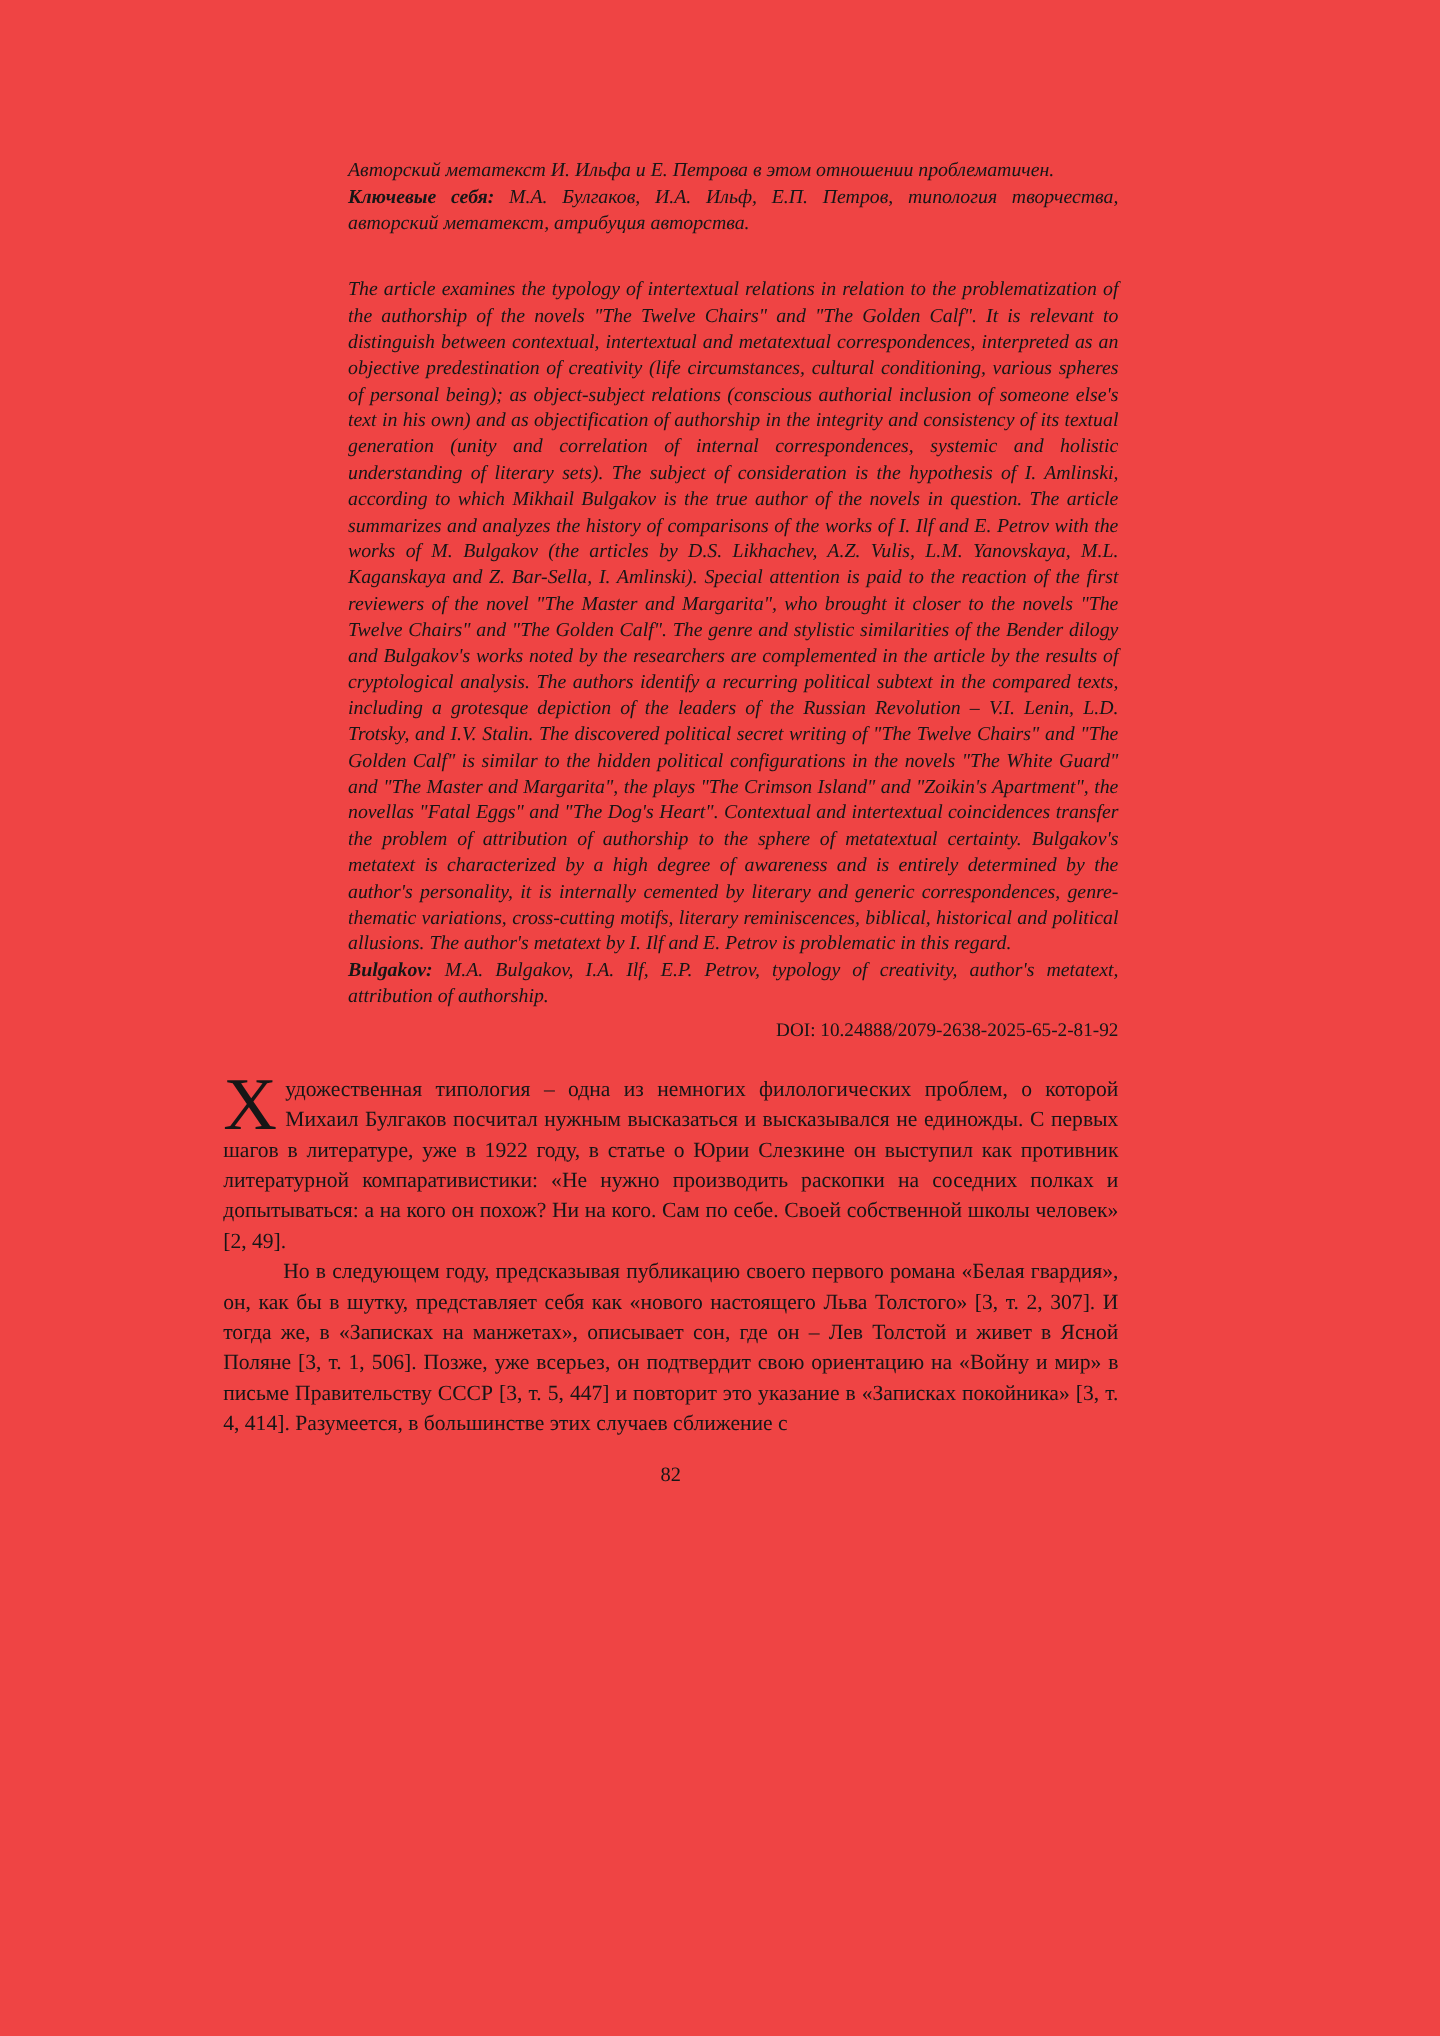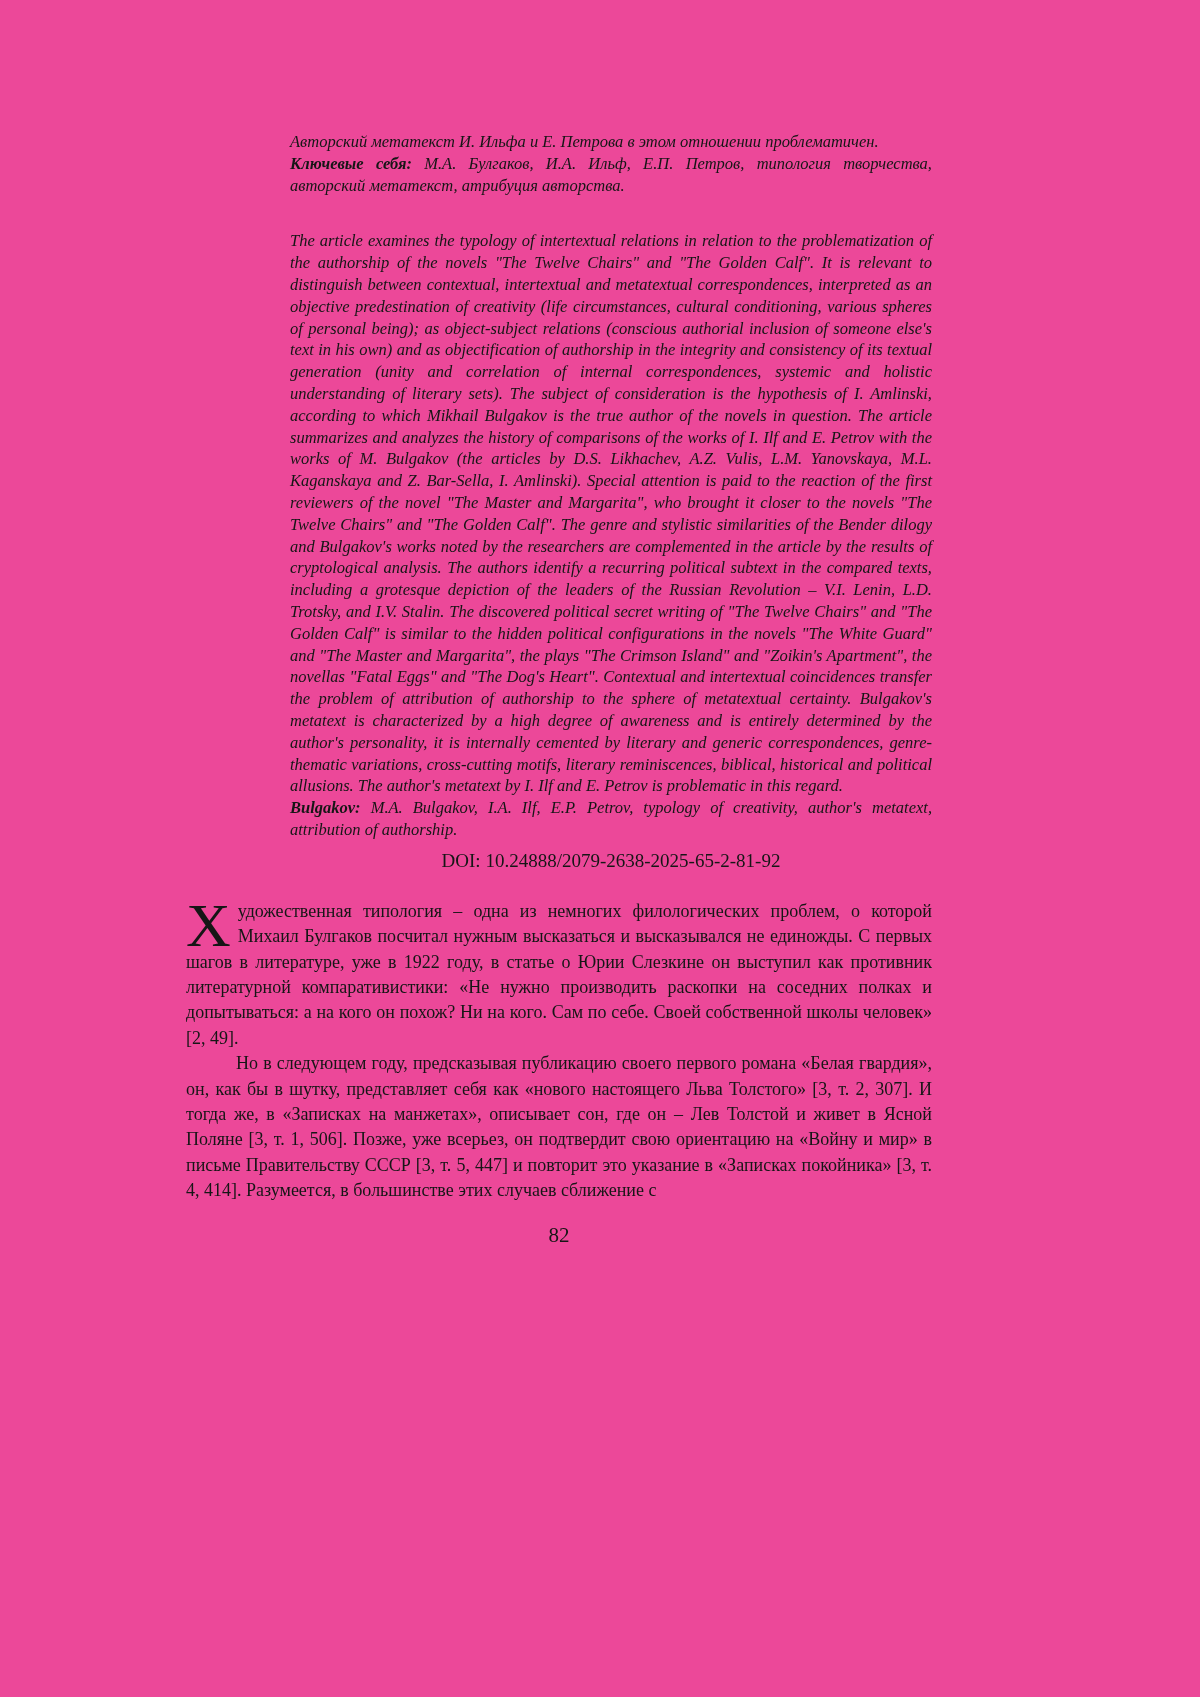--- a/index.html
+++ b/index.html
@@ -4,21 +4,21 @@
 <style>
   html, body {
     margin: 0;
     padding: 0;
     background: #ffffff;
   }
   .page {
     position: relative;
     width: 1200px;
     height: 1697px;
-    background: #ec4899;
+    background: #ef4444;
     font-family: "Liberation Serif", serif;
     color: #161616;
     box-sizing: border-box;
     overflow: hidden;
   }
   .text-column {
     position: absolute;
     left: 186px;
     top: 131px;
     width: 746px;
@@ -40,23 +40,23 @@
     font-style: italic;
   }
   .gap-ru-en {
     height: 34px;
   }
   
   .doi-line {
     margin-left: 104px;
     width: 642px;
     margin-top: 9px;
-    font-size: 19px;
+    font-size: 16px;
     font-style: normal;
-    text-align: center;
+    text-align: right;
   }
   
   .body-text {
     margin-top: 27px;
     font-size: 18px;
     line-height: 25.4px;
     text-align: justify;
   }
   .body-text p {
     margin: 0;
@@ -67,21 +67,21 @@
     line-height: 48px;
     padding: 2px 7px 0 0;
   }
   .indent {
     text-indent: 50px;
   }
   
   .page-number {
     margin-top: 19px;
     text-align: center;
-    font-size: 21px;
+    font-size: 17px;
   }
 </style>
 </head>
 <body>
 
 <div class="page">
   <div class="text-column">
 
     <section class="abstract-block">
       <p><span>Авторский метатекст И. Ильфа и Е. Петрова в этом отношении проблематичен.</span></p>

